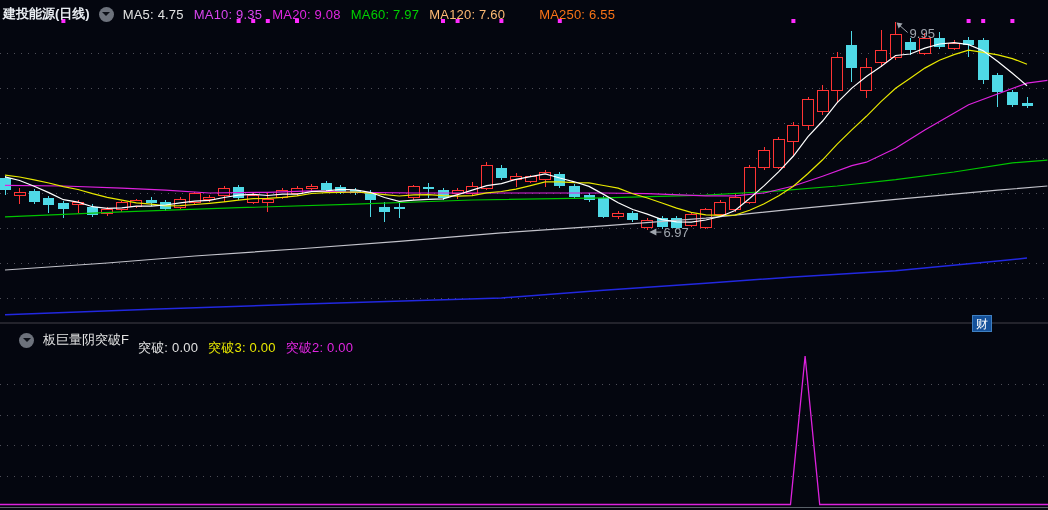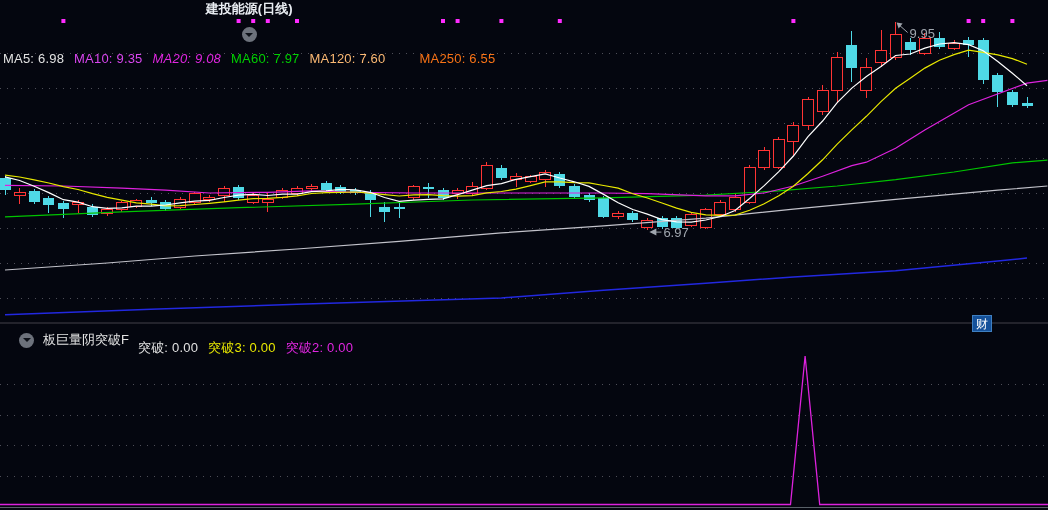--- a/index.html
+++ b/index.html
@@ -4,21 +4,21 @@
 <style>
   html,body { margin:0; padding:0; }
   body {
     width:1048px; height:510px; position:relative; overflow:hidden;
     background:#04060f; color:#e2e2e2;
     font-family:"Liberation Sans","DejaVu Sans",sans-serif;
   }
   .hdr {
     position:absolute; top:0; left:0; height:28px; z-index:3;
     display:flex; align-items:center; gap:9px; padding-left:3px;
-    font-size:13px; white-space:nowrap;flex-direction:column;
+    font-size:13px; white-space:nowrap;
   }
   .title { font-weight:bold; color:#e9edf2; }
   .chev {
     width:15px; height:15px; border-radius:50%; background:#6d727c;
     position:relative; flex:0 0 auto; cursor:pointer;
   }
   .chev::after {
     content:""; position:absolute; left:3.5px; top:5.5px;
     border:4px solid transparent; border-top-color:#0d1018; border-bottom:0;
   }
@@ -39,23 +39,23 @@
   }
   .ma-item, .fld-item { letter-spacing:0.2px; }
 </style>
 </head>
 <body style="background: rgb(4, 6, 15);">
 
 <div class="hdr">
   <span class="title">建投能源(日线)</span>
   <span class="chev"></span>
   <span id="ma-legend" style="display:flex;gap:10px;">
-      <span class="ma-item" style="color: rgb(226, 226, 226);">MA5: 6.98</span>
+      <span class="ma-item" style="color: rgb(226, 226, 226);">MA5: 4.75</span>
       <span class="ma-item" style="color: #d946ef;">MA10: 9.35</span>
-      <span class="ma-item" style="color: rgb(224, 38, 224); font-style: italic;">MA20: 9.08</span>
+      <span class="ma-item" style="color: rgb(224, 38, 224);">MA20: 9.08</span>
       <span class="ma-item" style="color: rgb(0, 208, 0);">MA60: 7.97</span>
       <span class="ma-item" style="color: #fdba74;">MA120: 7.60</span>
       <span class="ma-item" style="color: #f97316; margin-left: 24px;">MA250: 6.55</span>
     </span>
 </div>
 
 <svg id="main-chart" width="1048" height="306">
     <g shape-rendering="crispEdges">
       <line x1="0" x2="1048" y1="37.5" y2="37.5" stroke="#4e4e58" stroke-width="1" stroke-dasharray="1 6"></line>
       <line x1="0" x2="1048" y1="72.5" y2="72.5" stroke="#4e4e58" stroke-width="1" stroke-dasharray="1 6"></line>

